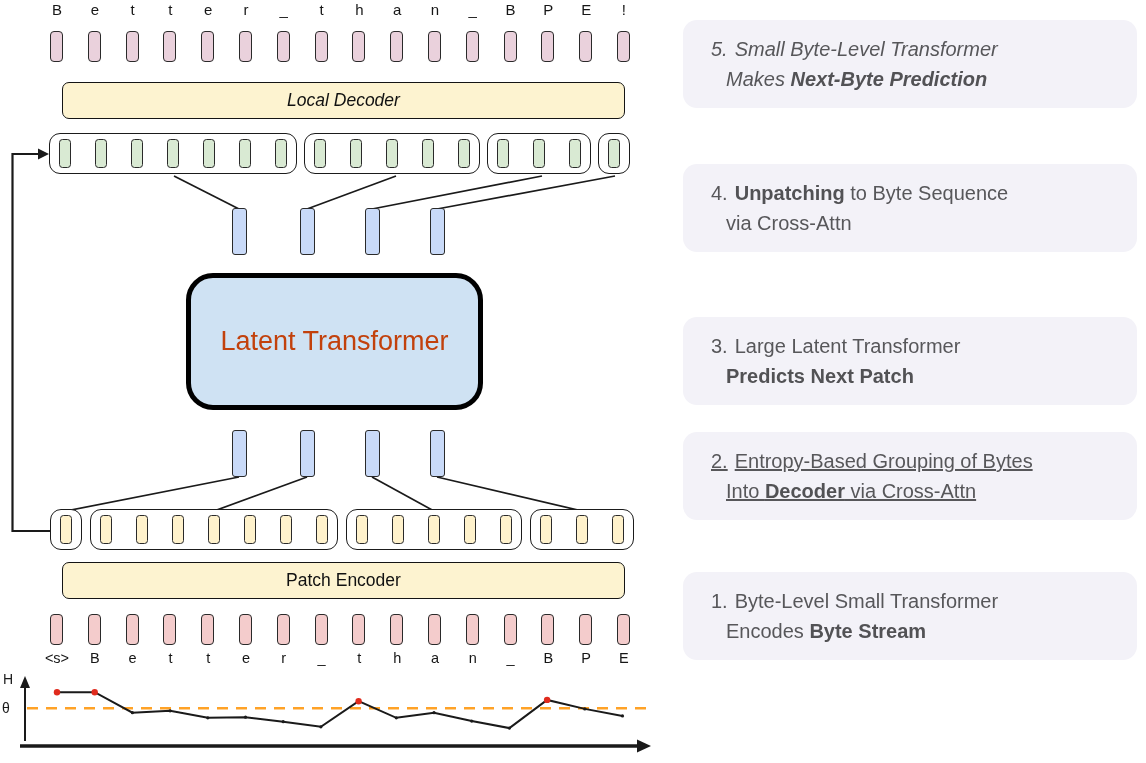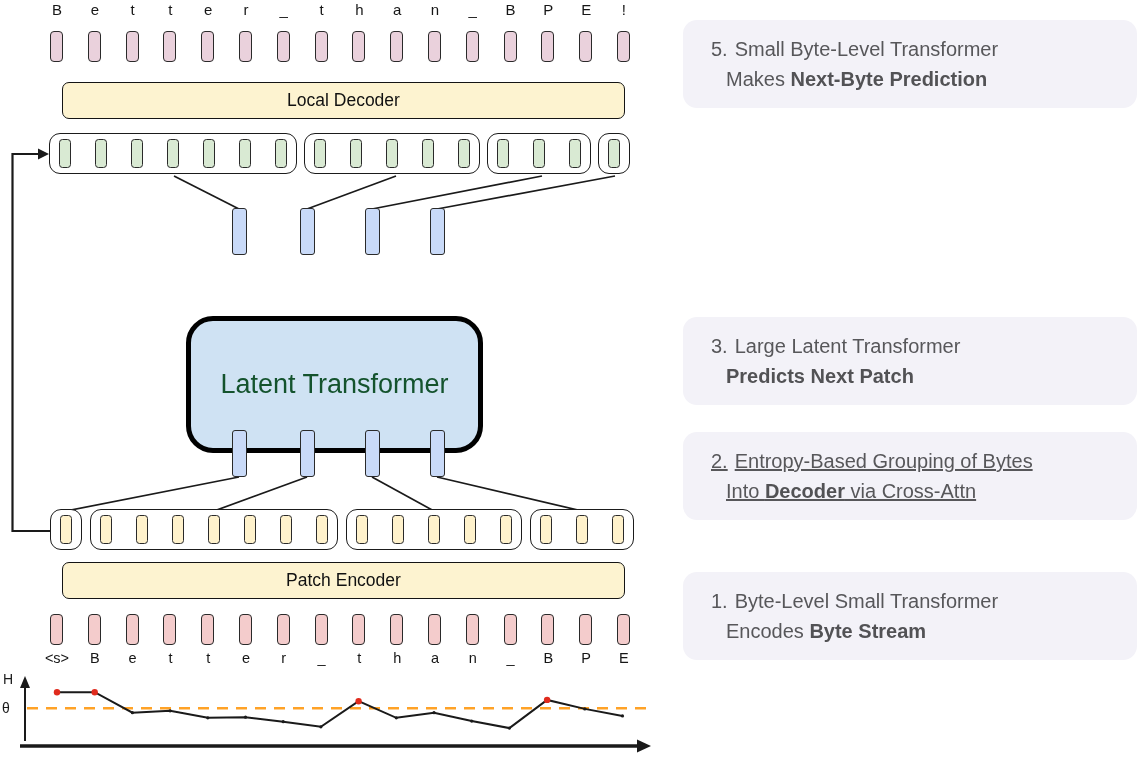--- a/index.html
+++ b/index.html
@@ -17,58 +17,58 @@
   .byte-row{position:absolute;left:50px;width:580px;display:flex;justify-content:space-between;}
   .token{box-sizing:border-box;border:1.5px solid #2a2a2a;border-radius:4px;background:#eee;}
   .byte-row .token{width:13px;height:31px;}
   .pink-top{top:31px;}   .pink-top .token{background:#ead1dc;}
   .pink-bottom{top:614px;}.pink-bottom .token{background:#f4cccc;}
 
   
   .io-box{position:absolute;left:62px;width:563px;height:37px;background:#fdf3d0;
           border:1.7px solid #141414;border-radius:7px;display:flex;align-items:center;
           justify-content:center;font-size:17.5px;color:#111;box-sizing:border-box;}
-  .decoder{top:82px;} .encoder{top:562px;}
+  .decoder{top:82px;font-style:italic;} .encoder{top:562px;}
 
   
   .patch-row{position:absolute;display:flex;justify-content:space-between;align-items:center;}
   .green-row{left:49px;top:133px;width:581px;}
   .yellow-row{left:50px;top:509px;width:584px;}
   .pgroup{box-sizing:border-box;border:1.7px solid #1b1b1b;border-radius:11px;padding:5px 9px;
           display:flex;gap:24px;align-items:center;background:#fff;}
   .patch-row .token{width:12px;height:29px;border-radius:3.5px;}
   .green-row .token{background:#d9ead3;}
   .yellow-row .token{background:#fff2cc;}
 
   
   .bar{position:absolute;width:15px;height:47px;background:#c9daf8;border:1.5px solid #2a2a2a;
        border-radius:3px;box-sizing:border-box;}
   .bars-top .bar{top:208px;} .bars-bottom .bar{top:430px;}
   .bar.b1{left:232px;} .bar.b2{left:300px;} .bar.b3{left:365px;} .bar.b4{left:430px;}
 
   
   .latent{position:absolute;left:186px;top:273px;width:297px;height:137px;background:#cfe2f3;
           border:5px solid #000;border-radius:27px;display:flex;align-items:center;
-          justify-content:center;font-size:27px;color:#14532d;box-sizing:border-box;margin-top:43px;}
+          justify-content:center;font-size:27px;color:#c2410c;box-sizing:border-box;}
 
   
   svg.overlay{position:absolute;left:0;top:0;pointer-events:none;}
 
   
   .axis-label{position:absolute;font-size:14px;color:#1a1a1a;}
   .h-label{left:3px;top:671px;}
   .theta-label{left:2px;top:700px;}
 
   
   .note{position:absolute;left:683px;width:454px;box-sizing:border-box;background:#f3f2f8;
         border-radius:14px;padding:14px 10px 14px 28px;color:#57575a;font-size:20px;line-height:30px;}
   .note b{font-weight:bold;color:#525255;}
   .note .num{margin-right:7px;}
   .note .indent{margin-left:15px;}
-  .n5{top:20px;} .n4{top:164px;} .n3{top:317px;} .n2{top:432px;text-decoration:underline;} .n1{top:572px;}
+  .n5{top:20px;font-style:italic;} .n4{top:164px;} .n3{top:317px;} .n2{top:432px;text-decoration:underline;} .n1{top:572px;}
 </style>
 </head>
 <body>
 
 <div class="canvas">
 
   <svg class="overlay" width="660" height="763" viewBox="0 0 660 763">
 
     <g stroke="#1a1a1a" stroke-width="1.7">
       <line x1="174" y1="176" x2="239" y2="209"></line>
@@ -274,20 +274,24 @@
       <span class="cell">E</span>
     </div>
 
   <span class="axis-label h-label">H</span>
   <span class="axis-label theta-label">θ</span>
 
   <div class="note n5">
     <div><span class="num">5.</span><span>Small Byte-Level Transformer</span><b></b><span></span></div>
     <div class="indent"><span>Makes </span><b>Next-Byte Prediction</b><span></span></div>
   </div>
+  <div class="note n4">
+    <div><span class="num">4.</span><span></span><b>Unpatching</b><span> to Byte Sequence</span></div>
+    <div class="indent"><span>via Cross-Attn</span><b></b><span></span></div>
+  </div>
   <div class="note n3">
     <div><span class="num">3.</span><span>Large Latent Transformer</span><b></b><span></span></div>
     <div class="indent"><span></span><b>Predicts Next Patch</b><span></span></div>
   </div>
   <div class="note n2">
     <div><span class="num">2.</span><span>Entropy-Based Grouping of Bytes</span><b></b><span></span></div>
     <div class="indent"><span>Into </span><b>Decoder</b><span> via Cross-Attn</span></div>
   </div>
   <div class="note n1">
     <div><span class="num">1.</span><span>Byte-Level Small Transformer</span><b></b><span></span></div>

